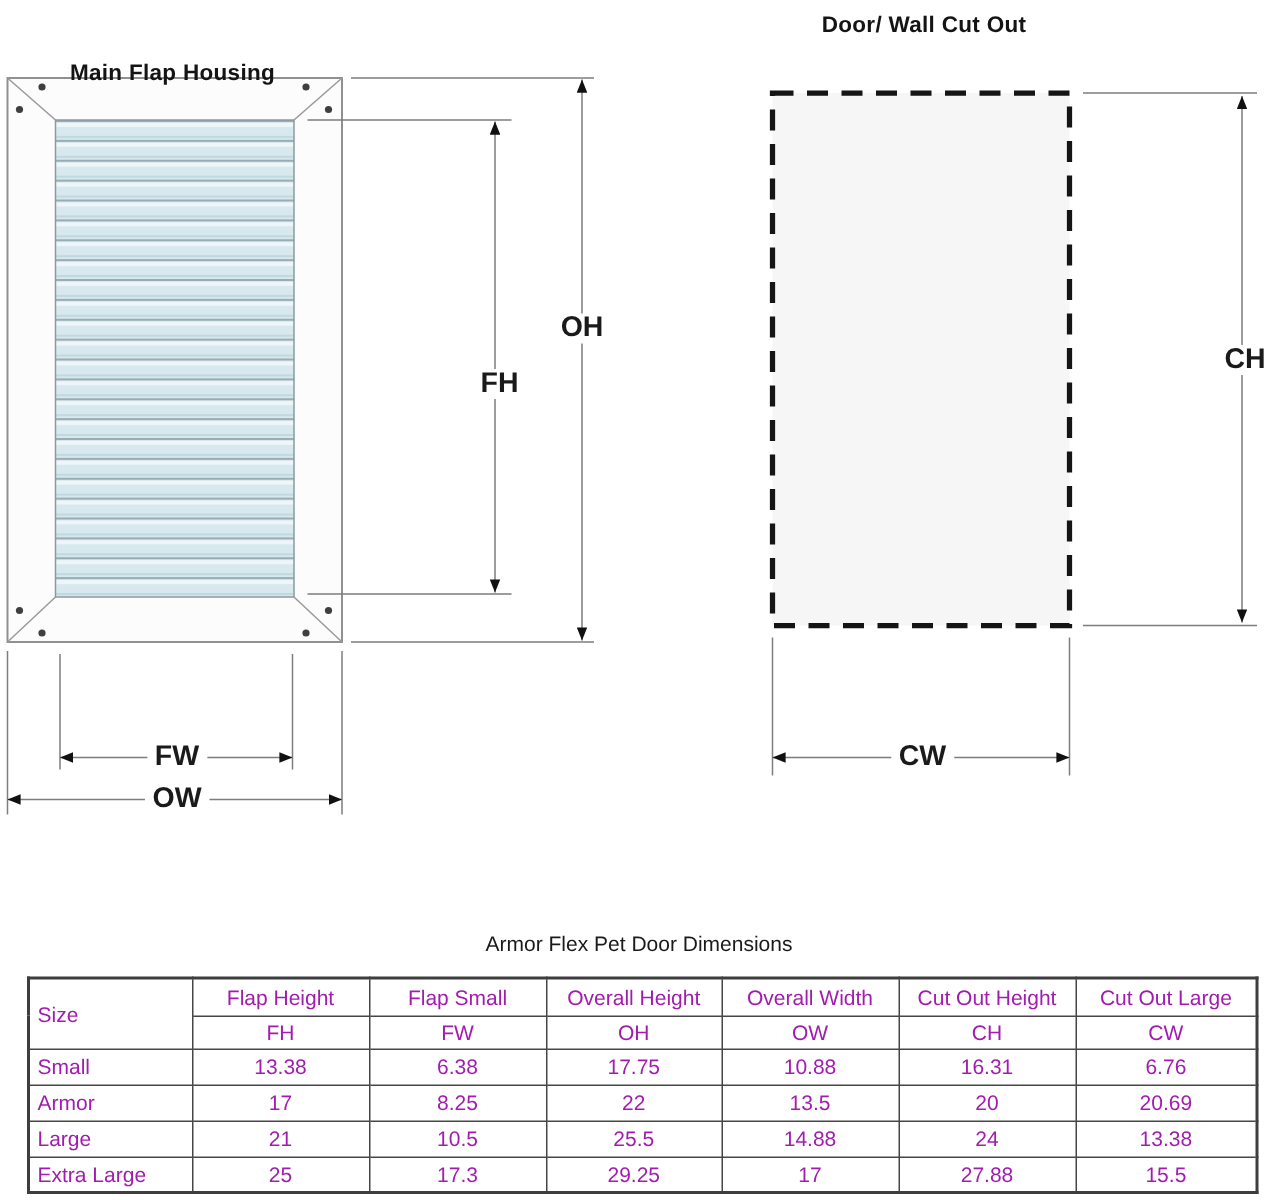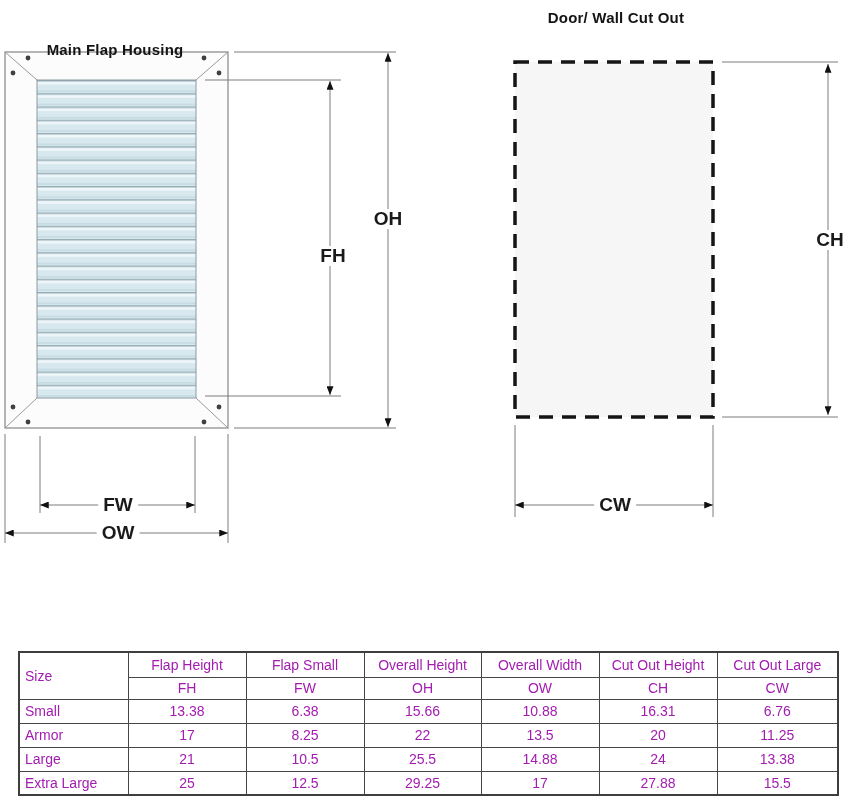--- a/index.html
+++ b/index.html
@@ -151,20 +151,21 @@
   <div class="diagram-title" style="left:115px; top:17px;margin-top:32px;">Main Flap Housing</div>
   <div class="diagram-title" style="left:616px; top:17px;">Door/ Wall Cut Out</div>
 
   <span class="dim-label" style="left:333px; top:256px;">FH</span>
   <span class="dim-label" style="left:388px; top:219px;">OH</span>
   <span class="dim-label" style="left:118px; top:505px;">FW</span>
   <span class="dim-label" style="left:118px; top:533px;">OW</span>
   <span class="dim-label" style="left:830px; top:240px;">CH</span>
   <span class="dim-label" style="left:615px; top:505px;">CW</span>
 
+  <div class="table-title" style="left:426px; top:629px;">Armor Flex Pet Door Dimensions</div>
 
   <table class="dims-table">
     <colgroup>
       <col style="width:109px">
         <col style="width:118px">
         <col style="width:118px">
       <col style="width:117px">
         <col style="width:118px">
         <col style="width:118px">
       <col style="width:121px">
@@ -186,47 +187,47 @@
         <th>OW</th>
         <th>CH</th>
         <th>CW</th>
       </tr>
     </thead>
     <tbody>
       <tr>
         <td class="size-cell">Small</td>
         <td>13.38</td>
         <td>6.38</td>
-        <td>15.66</td>
+        <td>17.75</td>
         <td>10.88</td>
         <td>16.31</td>
         <td>6.76</td>
       </tr>
       <tr>
         <td class="size-cell">Armor</td>
         <td>17</td>
         <td>8.25</td>
         <td>22</td>
         <td>13.5</td>
         <td>20</td>
-        <td>11.25</td>
+        <td>20.69</td>
       </tr>
       <tr>
         <td class="size-cell">Large</td>
         <td>21</td>
         <td>10.5</td>
         <td>25.5</td>
         <td>14.88</td>
         <td>24</td>
         <td>13.38</td>
       </tr>
       <tr>
         <td class="size-cell">Extra Large</td>
         <td>25</td>
-        <td>12.5</td>
+        <td>17.3</td>
         <td>29.25</td>
         <td>17</td>
         <td>27.88</td>
         <td>15.5</td>
       </tr>
     </tbody>
   </table>
 
 </div>
 

